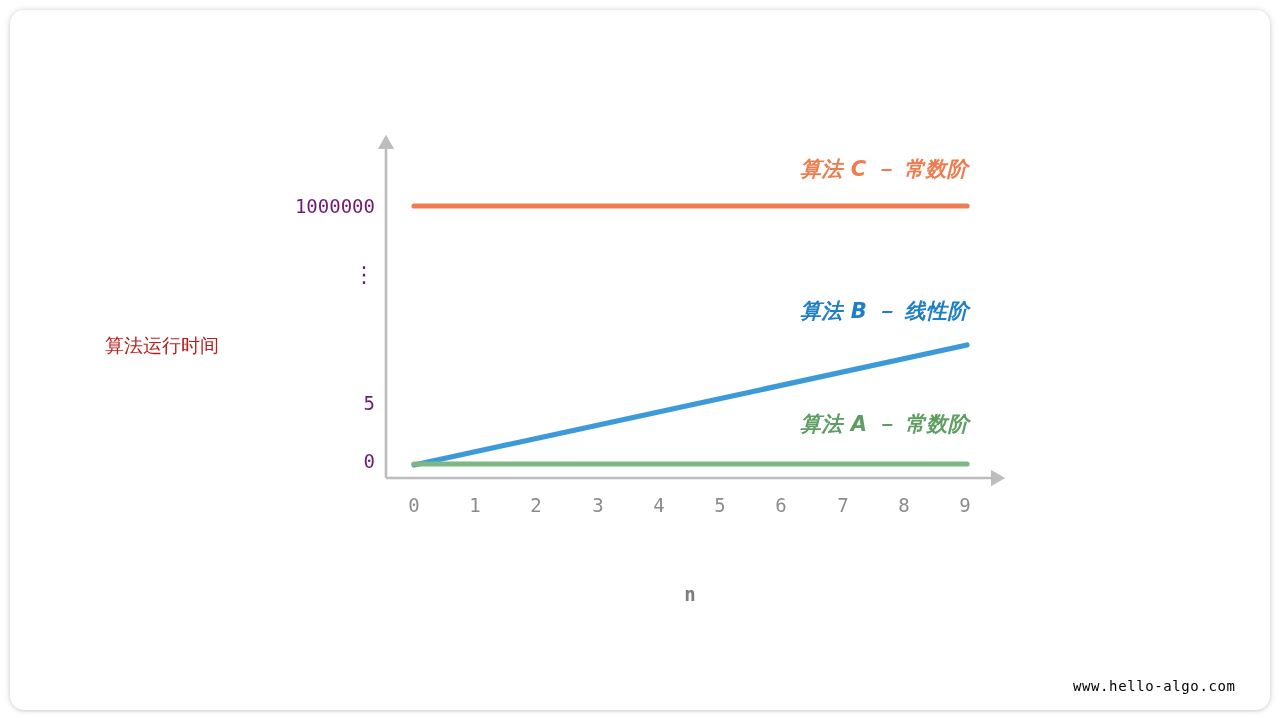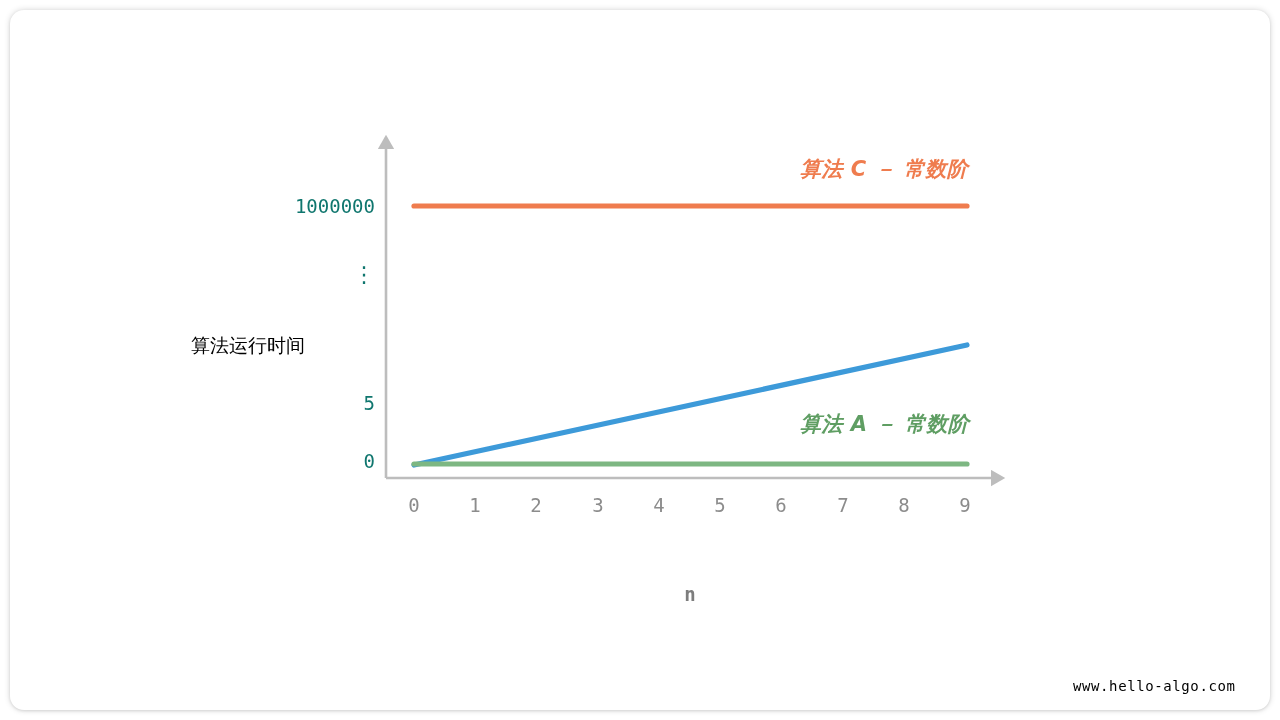--- a/index.html
+++ b/index.html
@@ -42,32 +42,32 @@
   
   .lbl {
     position: absolute;
     white-space: pre;
     color: #8c8c8c;
     font-family: "DejaVu Sans Mono", "Liberation Mono", monospace;
   }
   .ytick {
     font-size: 19px;
     text-align: right;
-    color: #0f766e;
+    color: #701a75;
   }
   .xtick {
     font-size: 19px;
     text-align: center;
     width: 30px;
     color: #8c8c8c;
   }
   .axis-title {
     font-size: 19px;
-    color: #000000;
-    text-align: right;
+    color: #b91c1c;
+    text-align: left;
     font-family: Liberation Sans, sans-serif;
   }
   .axis-title-var {
     font-size: 19px;
     color: #7d7d7d;
     text-align: center;
     font-weight: bold;
     font-family: "DejaVu Sans Mono", "Liberation Mono", monospace;
   }
   .series-label {
@@ -131,19 +131,20 @@
     <div class="lbl xtick" style="left:889px; top:494px;">8</div>
     <div class="lbl xtick" style="left:950px; top:494px;">9</div>
 
     <div class="lbl axis-title" style="left:105px; top:333px; width:200px;">算法运行时间</div>
 
 
     <div class="lbl axis-title-var" style="left:590px; top:583px; width:200px;">n</div>
 
     <div class="lbl series-label" style="left:800px; top:155px; color:#ef7c4e;">算法 C － 常数阶</div>
 
+    <div class="lbl series-label" style="left:800px; top:297px; color:#1f7fc4;">算法 B － 线性阶</div>
 
     <div class="lbl series-label" style="left:800px; top:410px; color:#5f9e63;text-align:center;">算法 A － 常数阶</div>
 
     <div class="watermark" style="left:1073px; top:678px;">www.hello-algo.com</div>
 
   </div>
 </div>
 
 </body></html>

